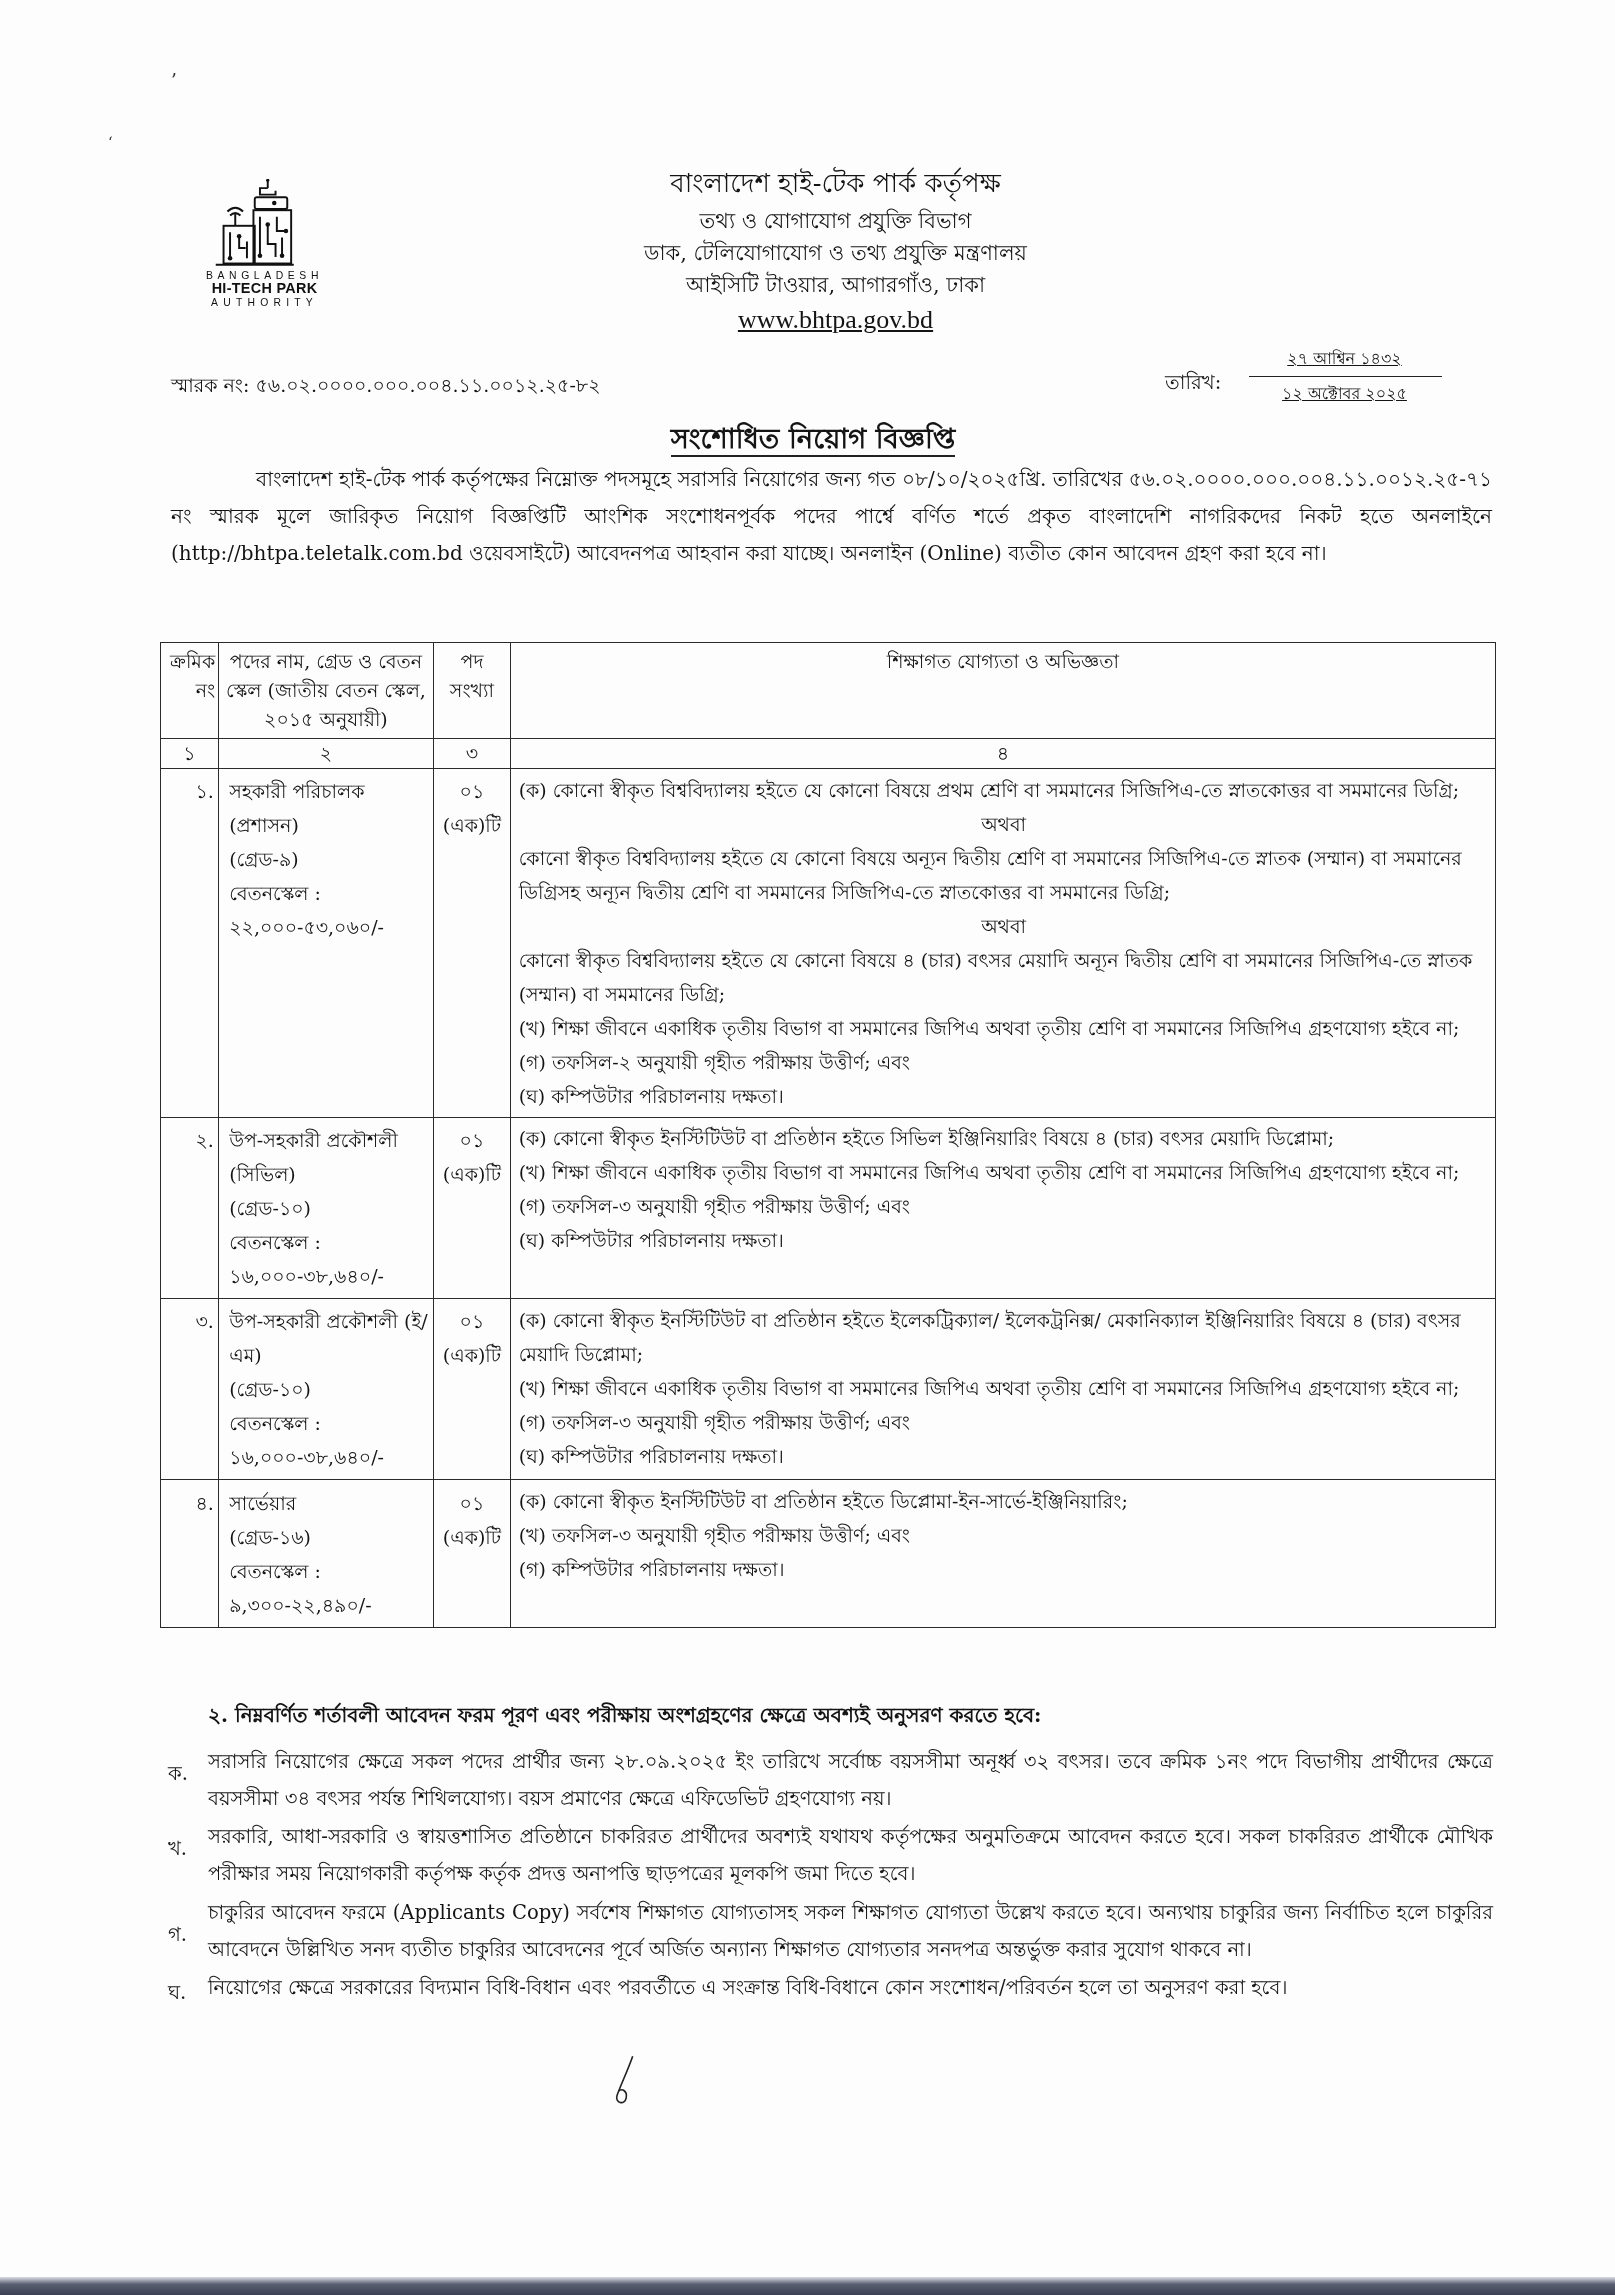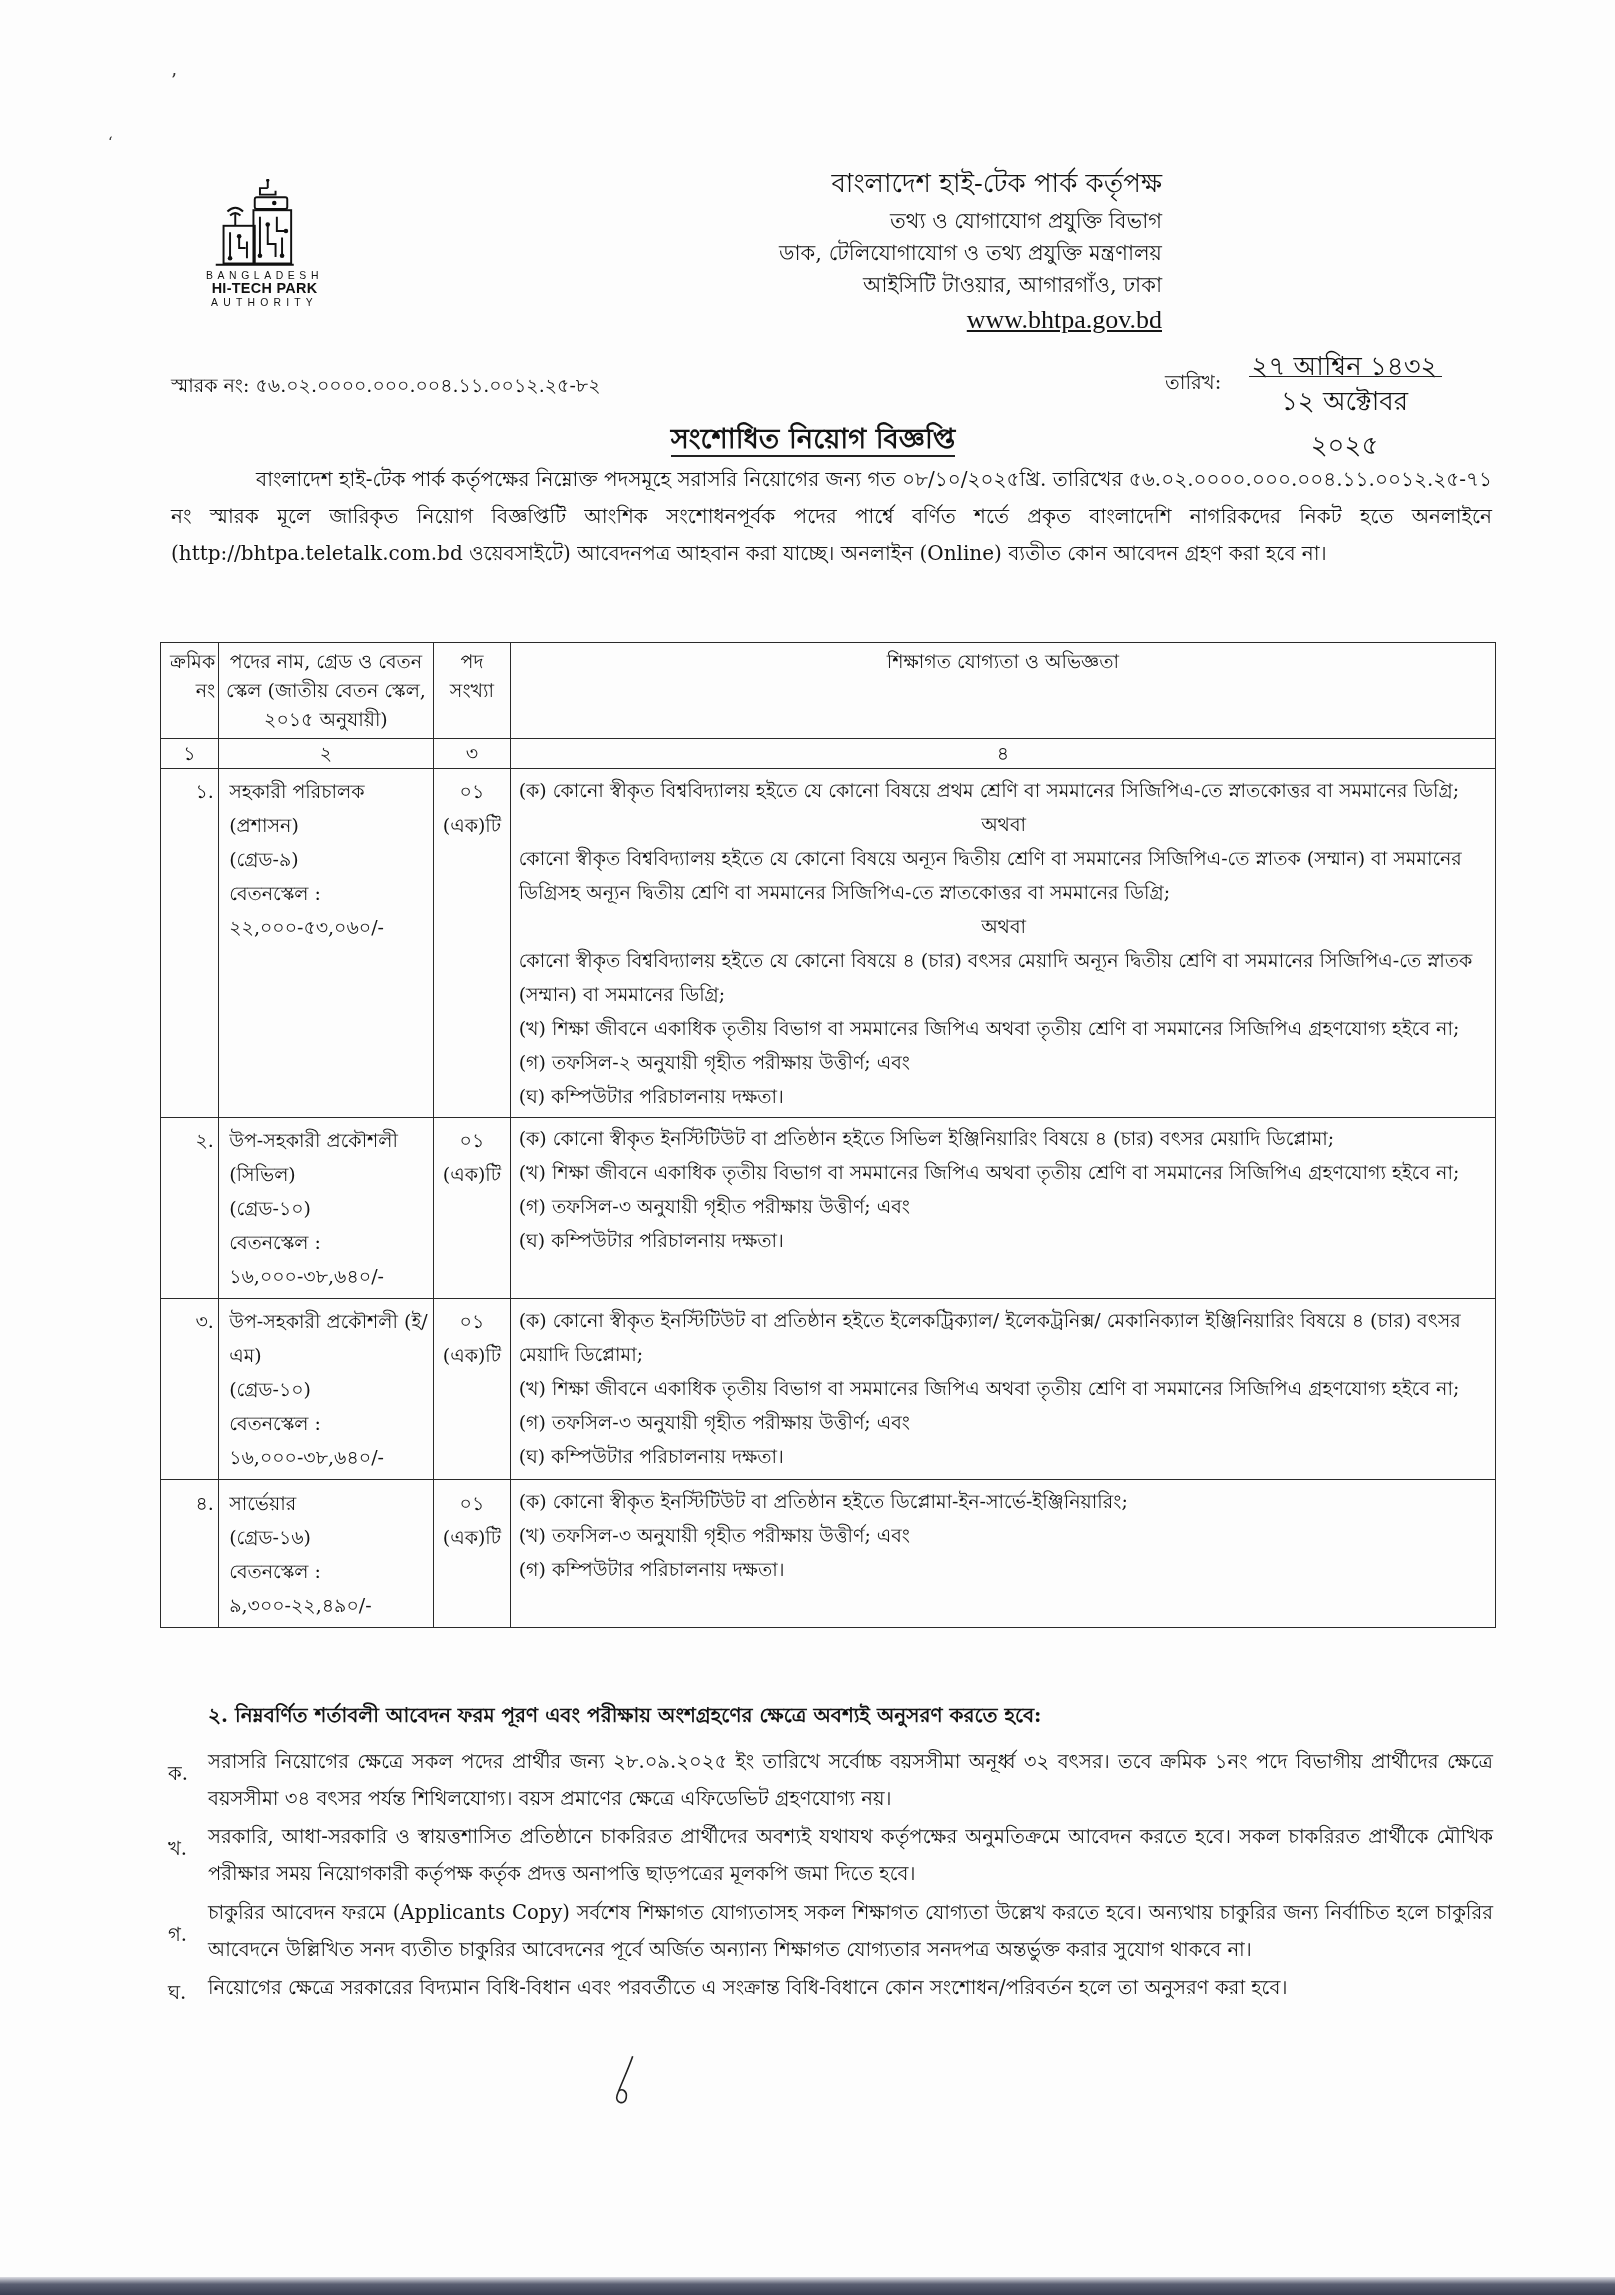--- a/index.html
+++ b/index.html
@@ -12,30 +12,30 @@
 
   
   .logo { position:absolute; left:196px; top:179px; width:137px; height:137px; }
   .logo svg { position:absolute; left:13px; top:0; }
   .logo-text { position:absolute; left:0; top:91px; width:137px; text-align:center;
                font-family:"Liberation Sans", sans-serif; color:#111; }
   .logo-text .l1 { font-size:10.4px; letter-spacing:4.6px; }
   .logo-text .l2 { font-size:14.4px; font-weight:bold; letter-spacing:0.3px; line-height:15.7px; }
   .logo-text .l3 { font-size:10.4px; letter-spacing:5.2px; }
 
-  .org { position:absolute; left:509px; top:162px; width:653px; text-align:right; }
+  .org { position:absolute; left:509px; top:162px; width:653px; text-align:center; }
   .org .name { font-size:26px; line-height:43px; }
   .org .line { font-size:21px; line-height:32px; }
   .org .web { font-size:26px; line-height:37px; text-decoration:underline;
               font-family:"Liberation Serif", serif; }
 
   .memo { position:absolute; left:171px; top:371px; font-size:19px; }
   .date-block { position:absolute; left:1165px; top:346px; width:274px; height:65px; }
   .date-label { position:absolute; left:0; top:22px; font-size:19.6px; }
-  .date-top, .date-bot { position:absolute; left:85px; width:189px; text-align:center; font-size:26px; }
+  .date-top, .date-bot { position:absolute; left:85px; width:189px; text-align:center; font-size:16px;text-decoration:underline; }
   .date-top { top:0; }
   .date-bot { top:35px; }
   .date-rule { position:absolute; left:84px; top:30px; width:193px; border-top:1.3px solid #222; }
 
   .title { position:absolute; left:0; width:1615px; top:418px; text-align:center; }
   .title span { font-size:27.4px; font-weight:bold; border-bottom:2px solid #222; padding-bottom:1.3px;margin-left:11px; }
 
   .intro { position:absolute; left:171px; top:461px; width:1321px; font-size:20px;
            line-height:37px; text-align:justify; text-indent:85px; }
 

